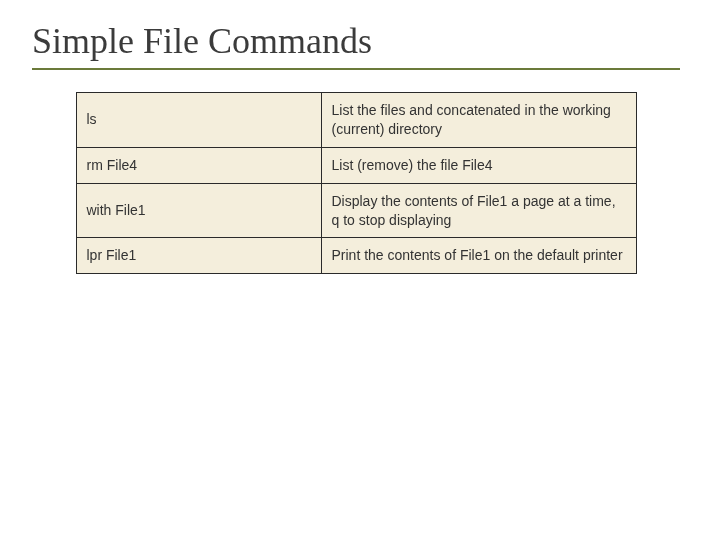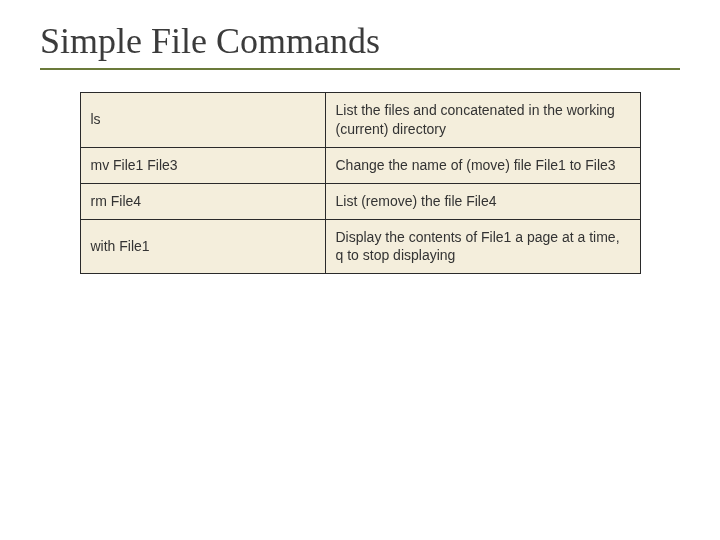--- a/index.html
+++ b/index.html
@@ -8,21 +8,21 @@
     width: 720px;
     height: 540px;
     background: #ffffff;
     font-family: Verdana, Geneva, sans-serif;
     color: #333;
   }
   .slide {
     box-sizing: border-box;
     width: 720px;
     height: 540px;
-    padding: 20px 40px 30px 40px;
+    padding: 20px 40px 30px 32px;
   }
   .title {
     font-family: "Times New Roman", Times, serif;
     font-size: 36px;
     font-weight: 400;
     color: #3b3b3b;
     margin: 0 0 6px 0;
   }
   .rule {
     height: 2px;
@@ -58,26 +58,26 @@
     <colgroup>
       <col class="cmd">
         <col class="desc">
     </colgroup>
     <tbody>
       <tr>
         <td>ls</td>
         <td>List the files and concatenated in the working (current) directory</td>
       </tr>
       <tr>
-        <td>mv File1 File3</td>
-        <td>Change the name of (move) file File1 to File3</td>
-      </tr>
-      <tr>
         <td>rm File4</td>
         <td>List (remove) the file File4</td>
       </tr>
       <tr>
         <td>with File1</td>
         <td>Display the contents of File1 a page at a time, q to stop displaying</td>
       </tr>
+      <tr>
+        <td>lpr File1</td>
+        <td>Print the contents of File1 on the default printer</td>
+      </tr>
     </tbody>
   </table>
 </div>
 
 </body></html>

